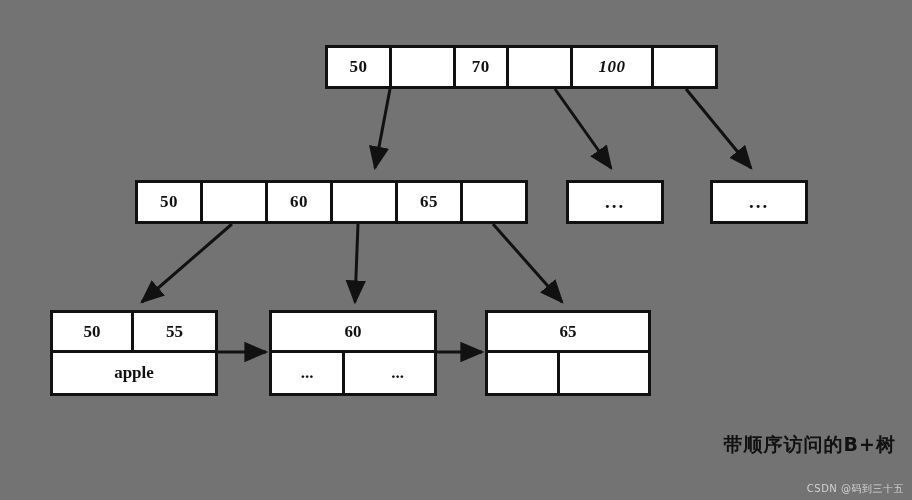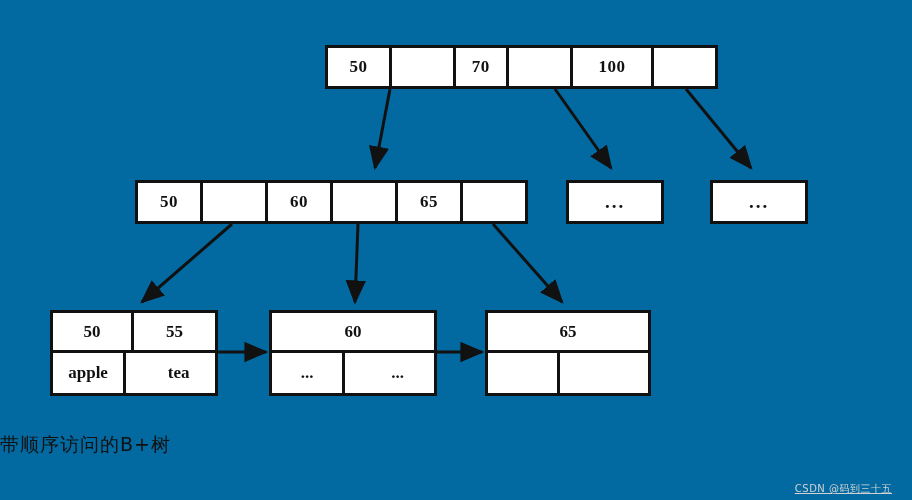--- a/index.html
+++ b/index.html
@@ -8,21 +8,21 @@
     padding: 0;
     background: #ffffff;
   }
   body {
     font-family: "Liberation Serif", "DejaVu Serif", serif;
   }
   #canvas {
     position: relative;
     width: 912px;
     height: 500px;
-    background: #0369a1;
+    background: #737373;
     overflow: hidden;
   }
   #edges {
     position: absolute;
     left: 0;
     top: 0;
     width: 912px;
     height: 500px;
     pointer-events: none;
   }
@@ -98,39 +98,38 @@
     font-size: 19px;
     font-weight: bold;
     color: #111111;
     letter-spacing: 2px;
     z-index: 2;
   }
 
   .caption {
     position: absolute;
     left: 0;
-    right: 0;
+    right: 16px;
     top: 432px;
-    text-align: left;
+    text-align: right;
     font-size: 19px;
-    font-weight: normal;
+    font-weight: bold;
     color: #111111;
     font-family: "DejaVu Sans", "Liberation Sans", sans-serif;
     letter-spacing: 1px;
   }
 
   .watermark {
     position: absolute;
-    right: 20px;
+    right: 8px;
     bottom: 4px;
     font-size: 10px;
     color: #d2d2d2;
     font-family: "DejaVu Sans", "Liberation Sans", sans-serif;
     letter-spacing: 0.5px;
-    text-decoration: underline;
   }
 </style>
 </head>
 <body>
 
 <div id="canvas">
 
   <svg id="edges" viewBox="0 0 912 500" width="912" height="500">
     <defs>
       <marker id="arrowhead" markerWidth="9" markerHeight="9" refX="7.2" refY="3.4" orient="auto" markerUnits="strokeWidth">
@@ -152,21 +151,21 @@
 
     <line x1="218" y1="352" x2="266" y2="352" stroke="#111111" stroke-width="3" marker-end="url(#arrowhead)"></line>
     <line x1="437" y1="352" x2="482" y2="352" stroke="#111111" stroke-width="3" marker-end="url(#arrowhead)"></line>
   </svg>
 
   <div class="node" style="left:325px; top:45px; width:393px; height:44px;">
     <div class="cell" style="width:65px;">50</div>
     <div class="cell" style="width:65px;"></div>
     <div class="cell" style="width:54px;">70</div>
     <div class="cell" style="width:65px;"></div>
-    <div class="cell" style="width:83px;">100</div>
+    <div class="cell" style="width:83px;font-style:italic;">100</div>
     <div class="cell" style="width:62px;"></div>
   </div>
 
   <div class="node" style="left:135px; top:180px; width:393px; height:44px;">
     <div class="cell" style="width:65px;">50</div>
     <div class="cell" style="width:65px;"></div>
     <div class="cell" style="width:65px;">60</div>
     <div class="cell" style="width:65px;"></div>
     <div class="cell" style="width:65px;">65</div>
     <div class="cell" style="width:62px;"></div>
@@ -175,21 +174,20 @@
   <div class="ellipsis-box" style="left:566px; top:180px; width:98px; height:44px;">...</div>
   <div class="ellipsis-box" style="left:710px; top:180px; width:98px; height:44px;">...</div>
 
   <div class="leaf" style="left:50px; top:310px; width:168px; height:86px;">
     <div class="leaf-row">
       <div class="leaf-cell">50</div>
       <div class="leaf-cell">55</div>
     </div>
     <div class="leaf-row">
       <div class="leaf-cell">apple</div>
-      <div class="leaf-cell">tea</div>
     </div>
   </div>
 
   <div class="leaf" style="left:269px; top:310px; width:168px; height:86px;">
     <div class="leaf-row">
       <div class="leaf-cell">60</div>
     </div>
     <div class="leaf-row">
       <div class="leaf-cell">...</div>
       <div class="leaf-cell">...</div>

